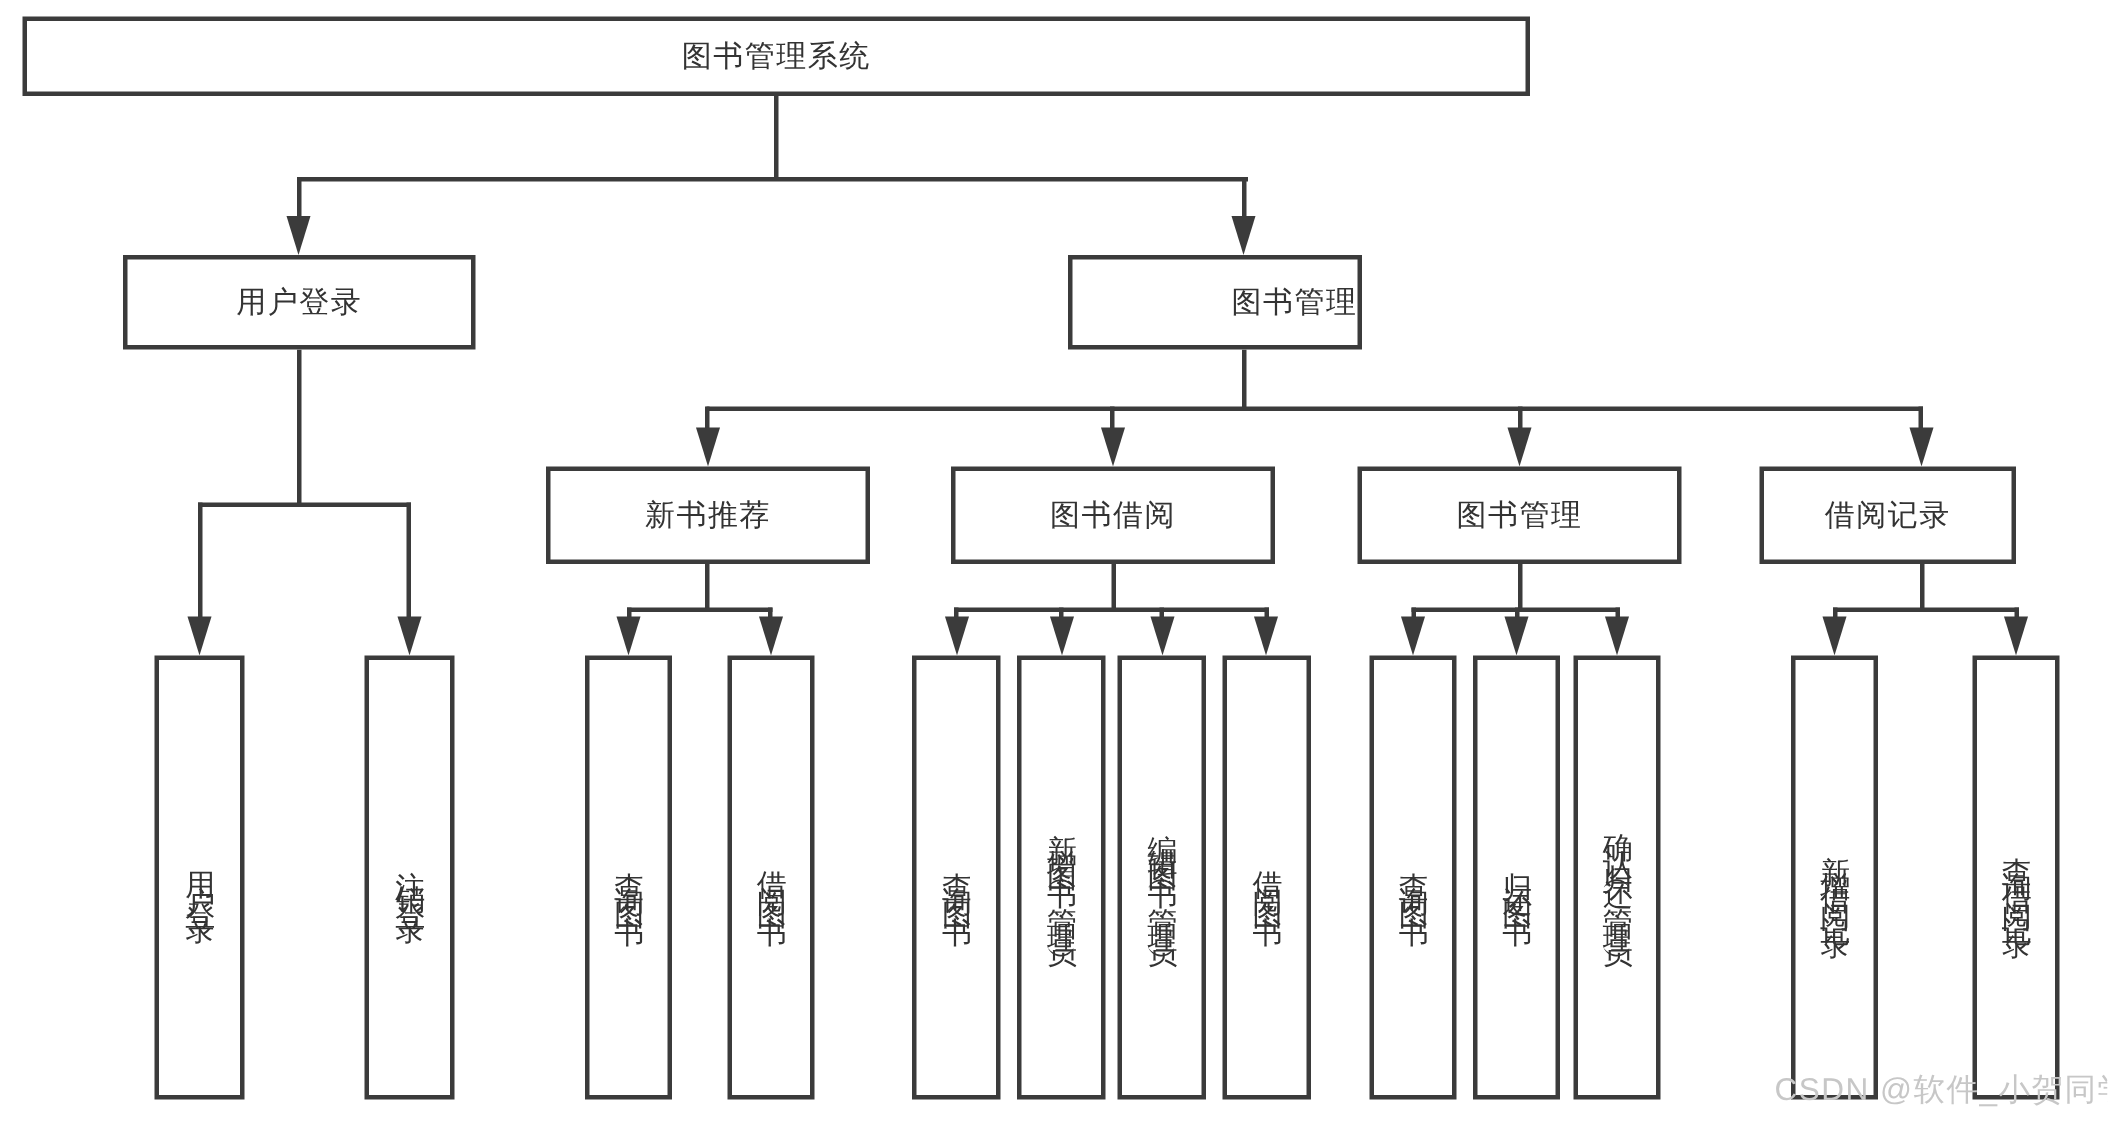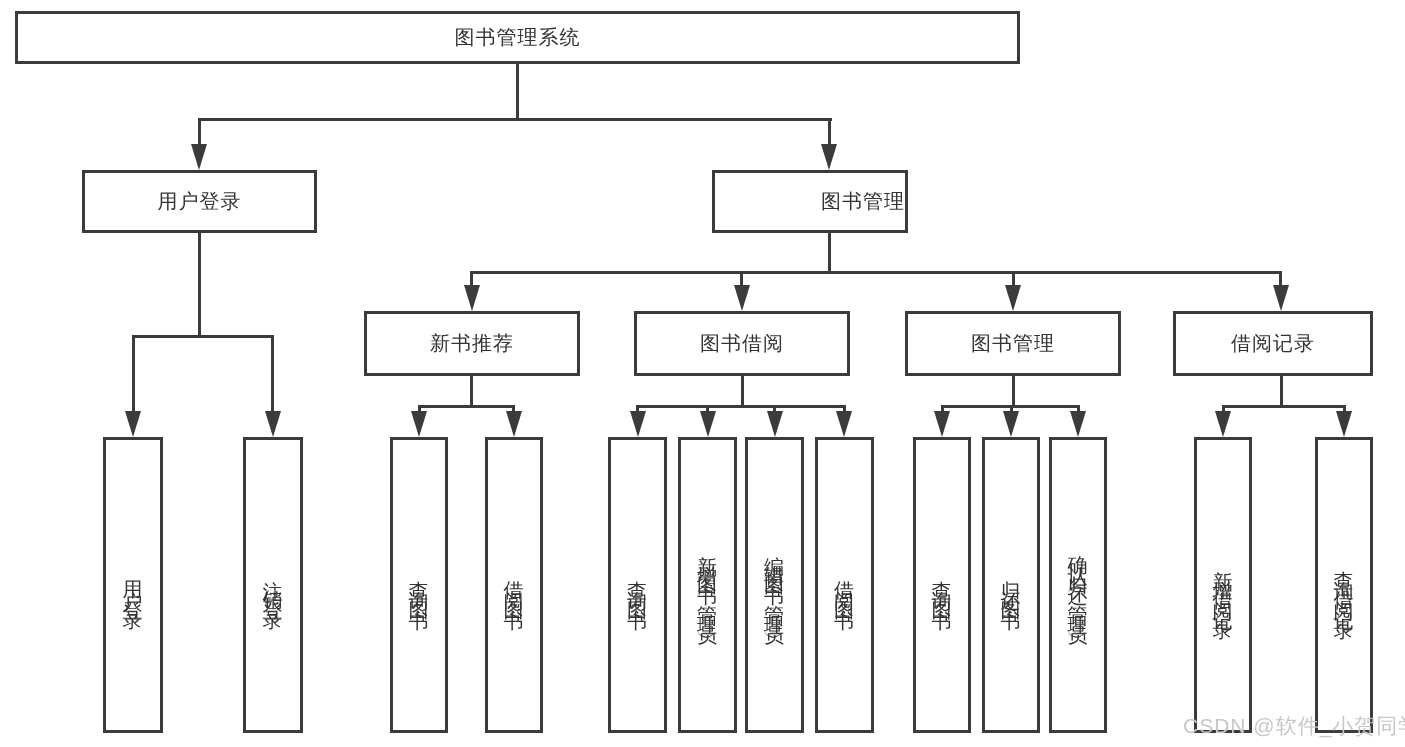--- a/index.html
+++ b/index.html
@@ -104,21 +104,21 @@
 
   <div class="box" style="left:634px;top:311px;width:216px;height:65px;">
     <span>图书借阅</span>
   </div>
   <div class="box" style="left:364px;top:311px;width:216px;height:65px;">
     <span>新书推荐</span>
   </div>
   <div class="box" style="left:905px;top:311px;width:216px;height:65px;">
     <span>图书管理</span>
   </div>
-  <div class="box" style="left:1173px;top:311px;width:200px;height:65px;">
+  <div class="box" style="left:1173px;top:311px;width:171px;height:65px;">
     <span>借阅记录</span>
   </div>
 
   <div class="v" style="left:470px;top:376px;height:31px;"></div>
   <div class="h" style="left:418px;top:405px;width:97px;"></div>
   <div class="v" style="left:418px;top:405px;height:8px;"></div>
   <div class="arrow" style="left:411px;top:411px;"></div>
   <div class="v" style="left:512px;top:405px;height:8px;"></div>
   <div class="arrow" style="left:506px;top:411px;"></div>
 

